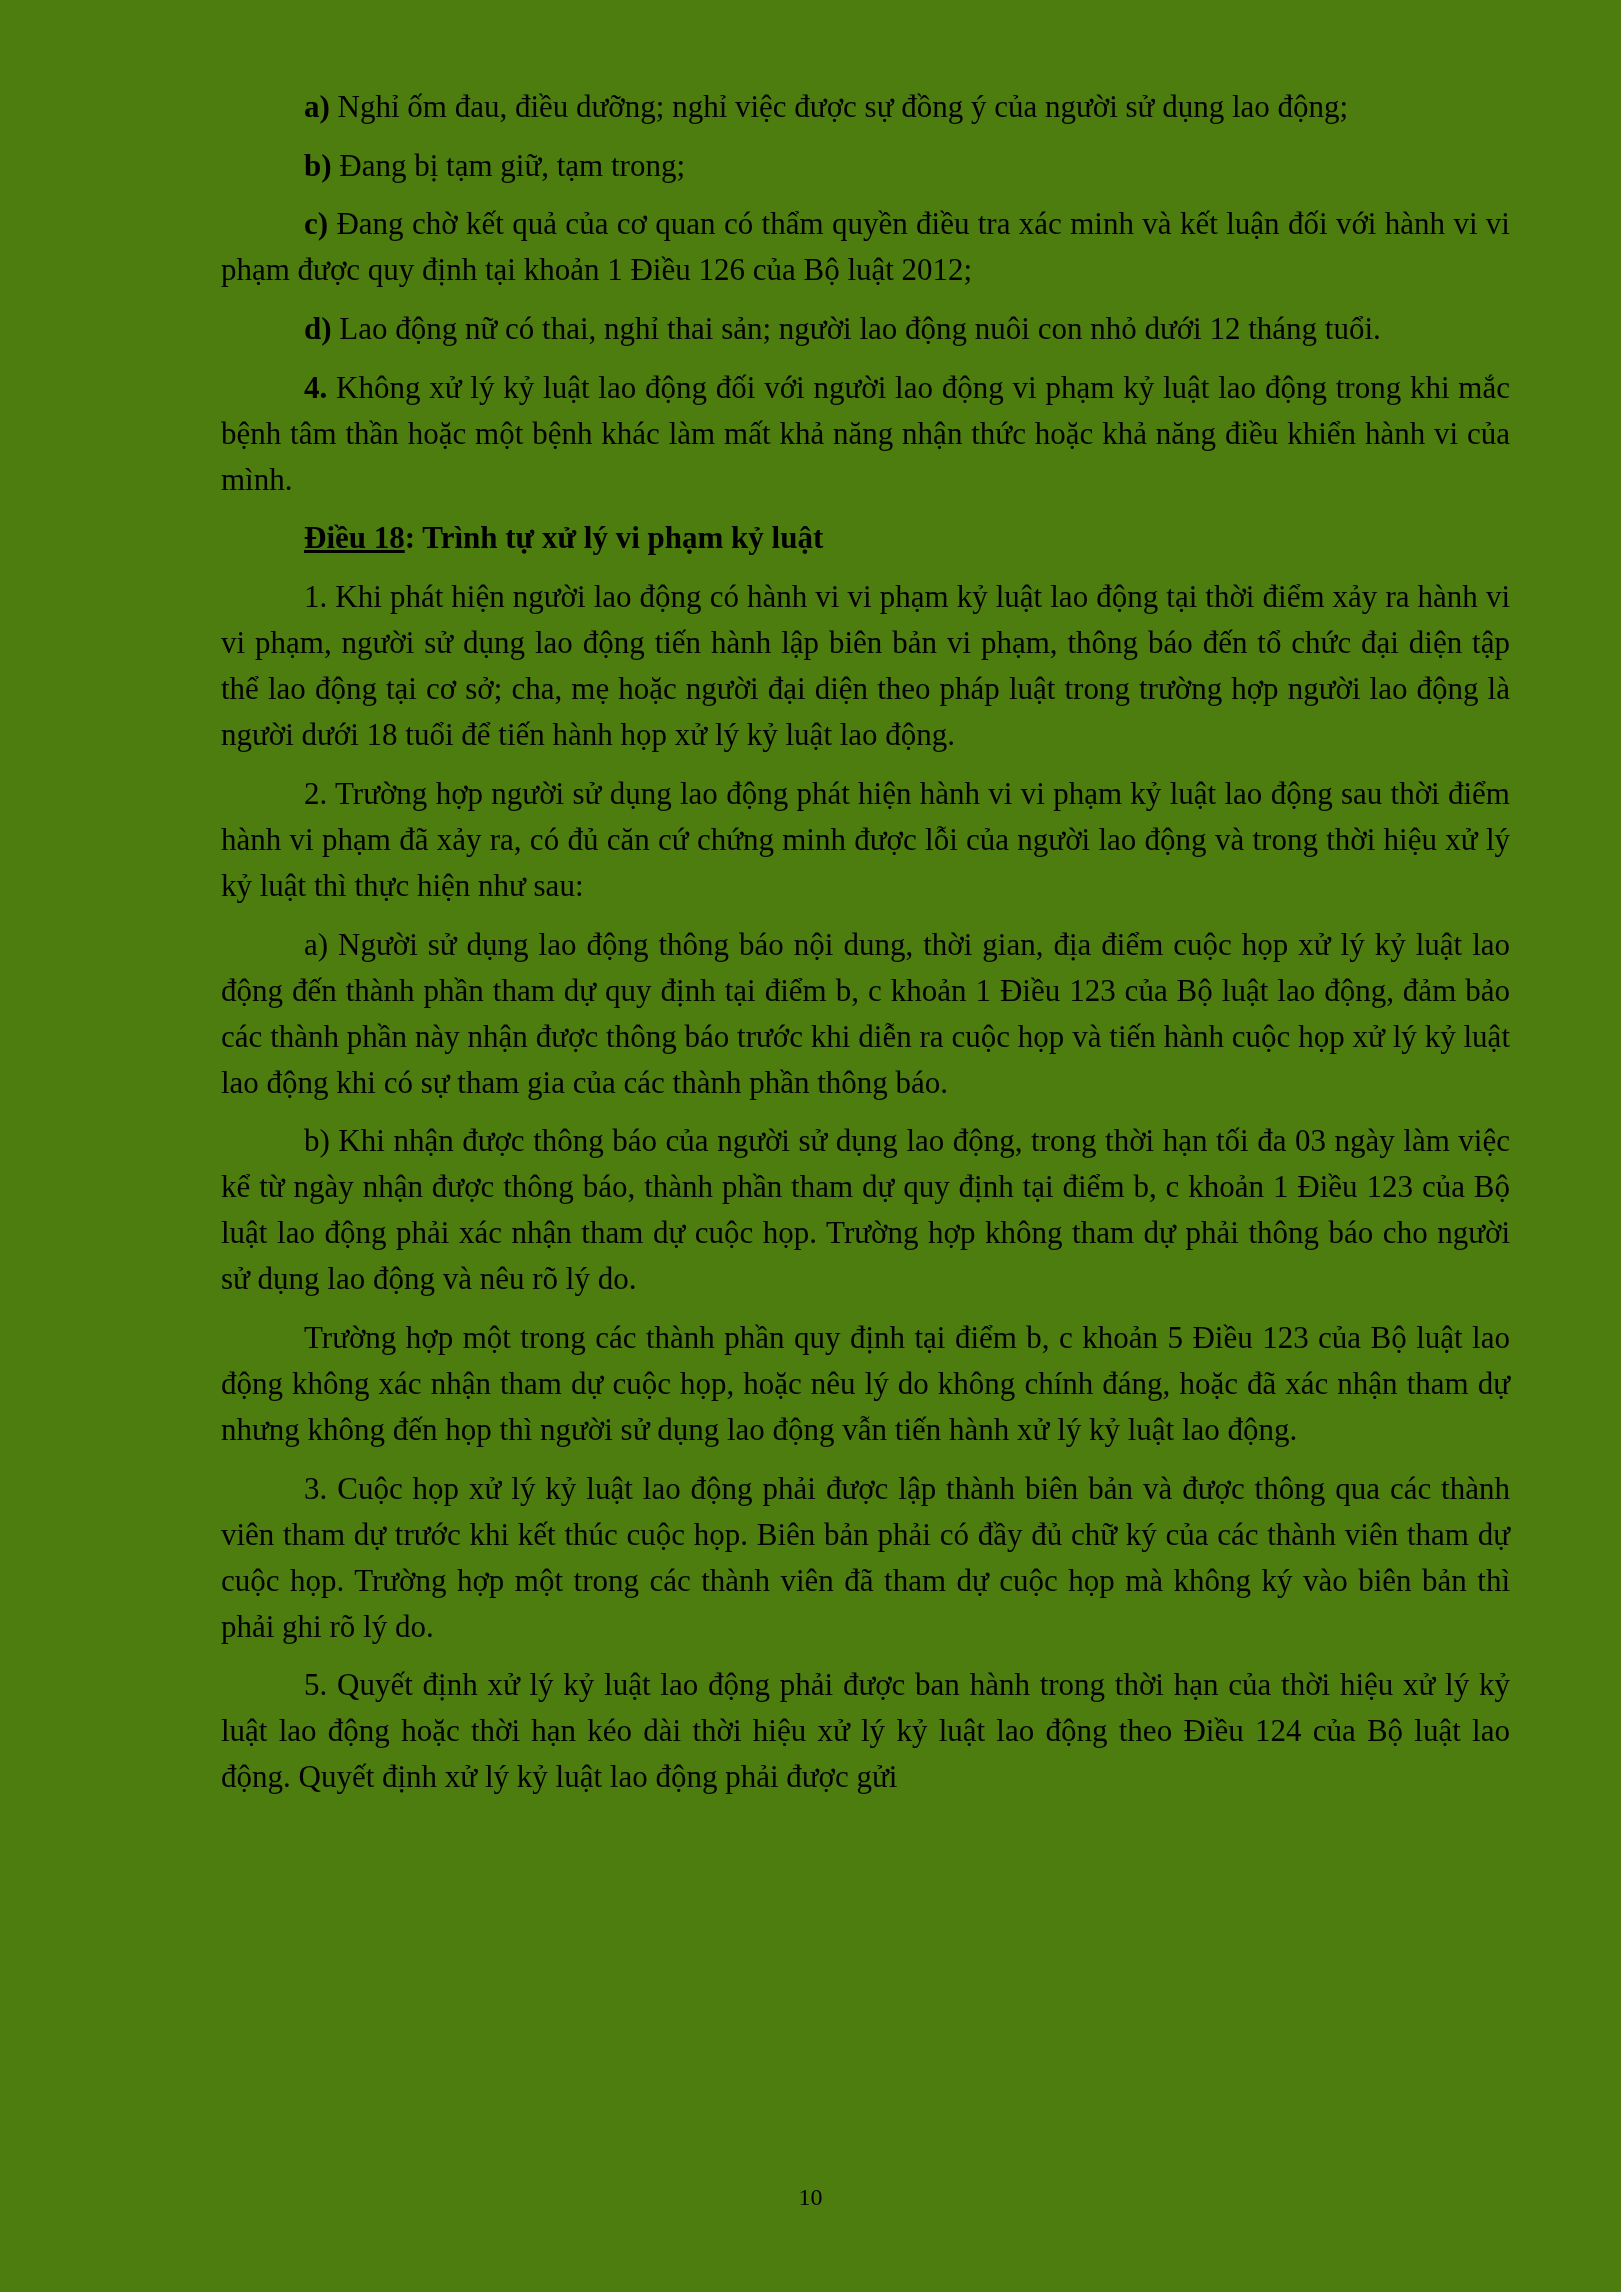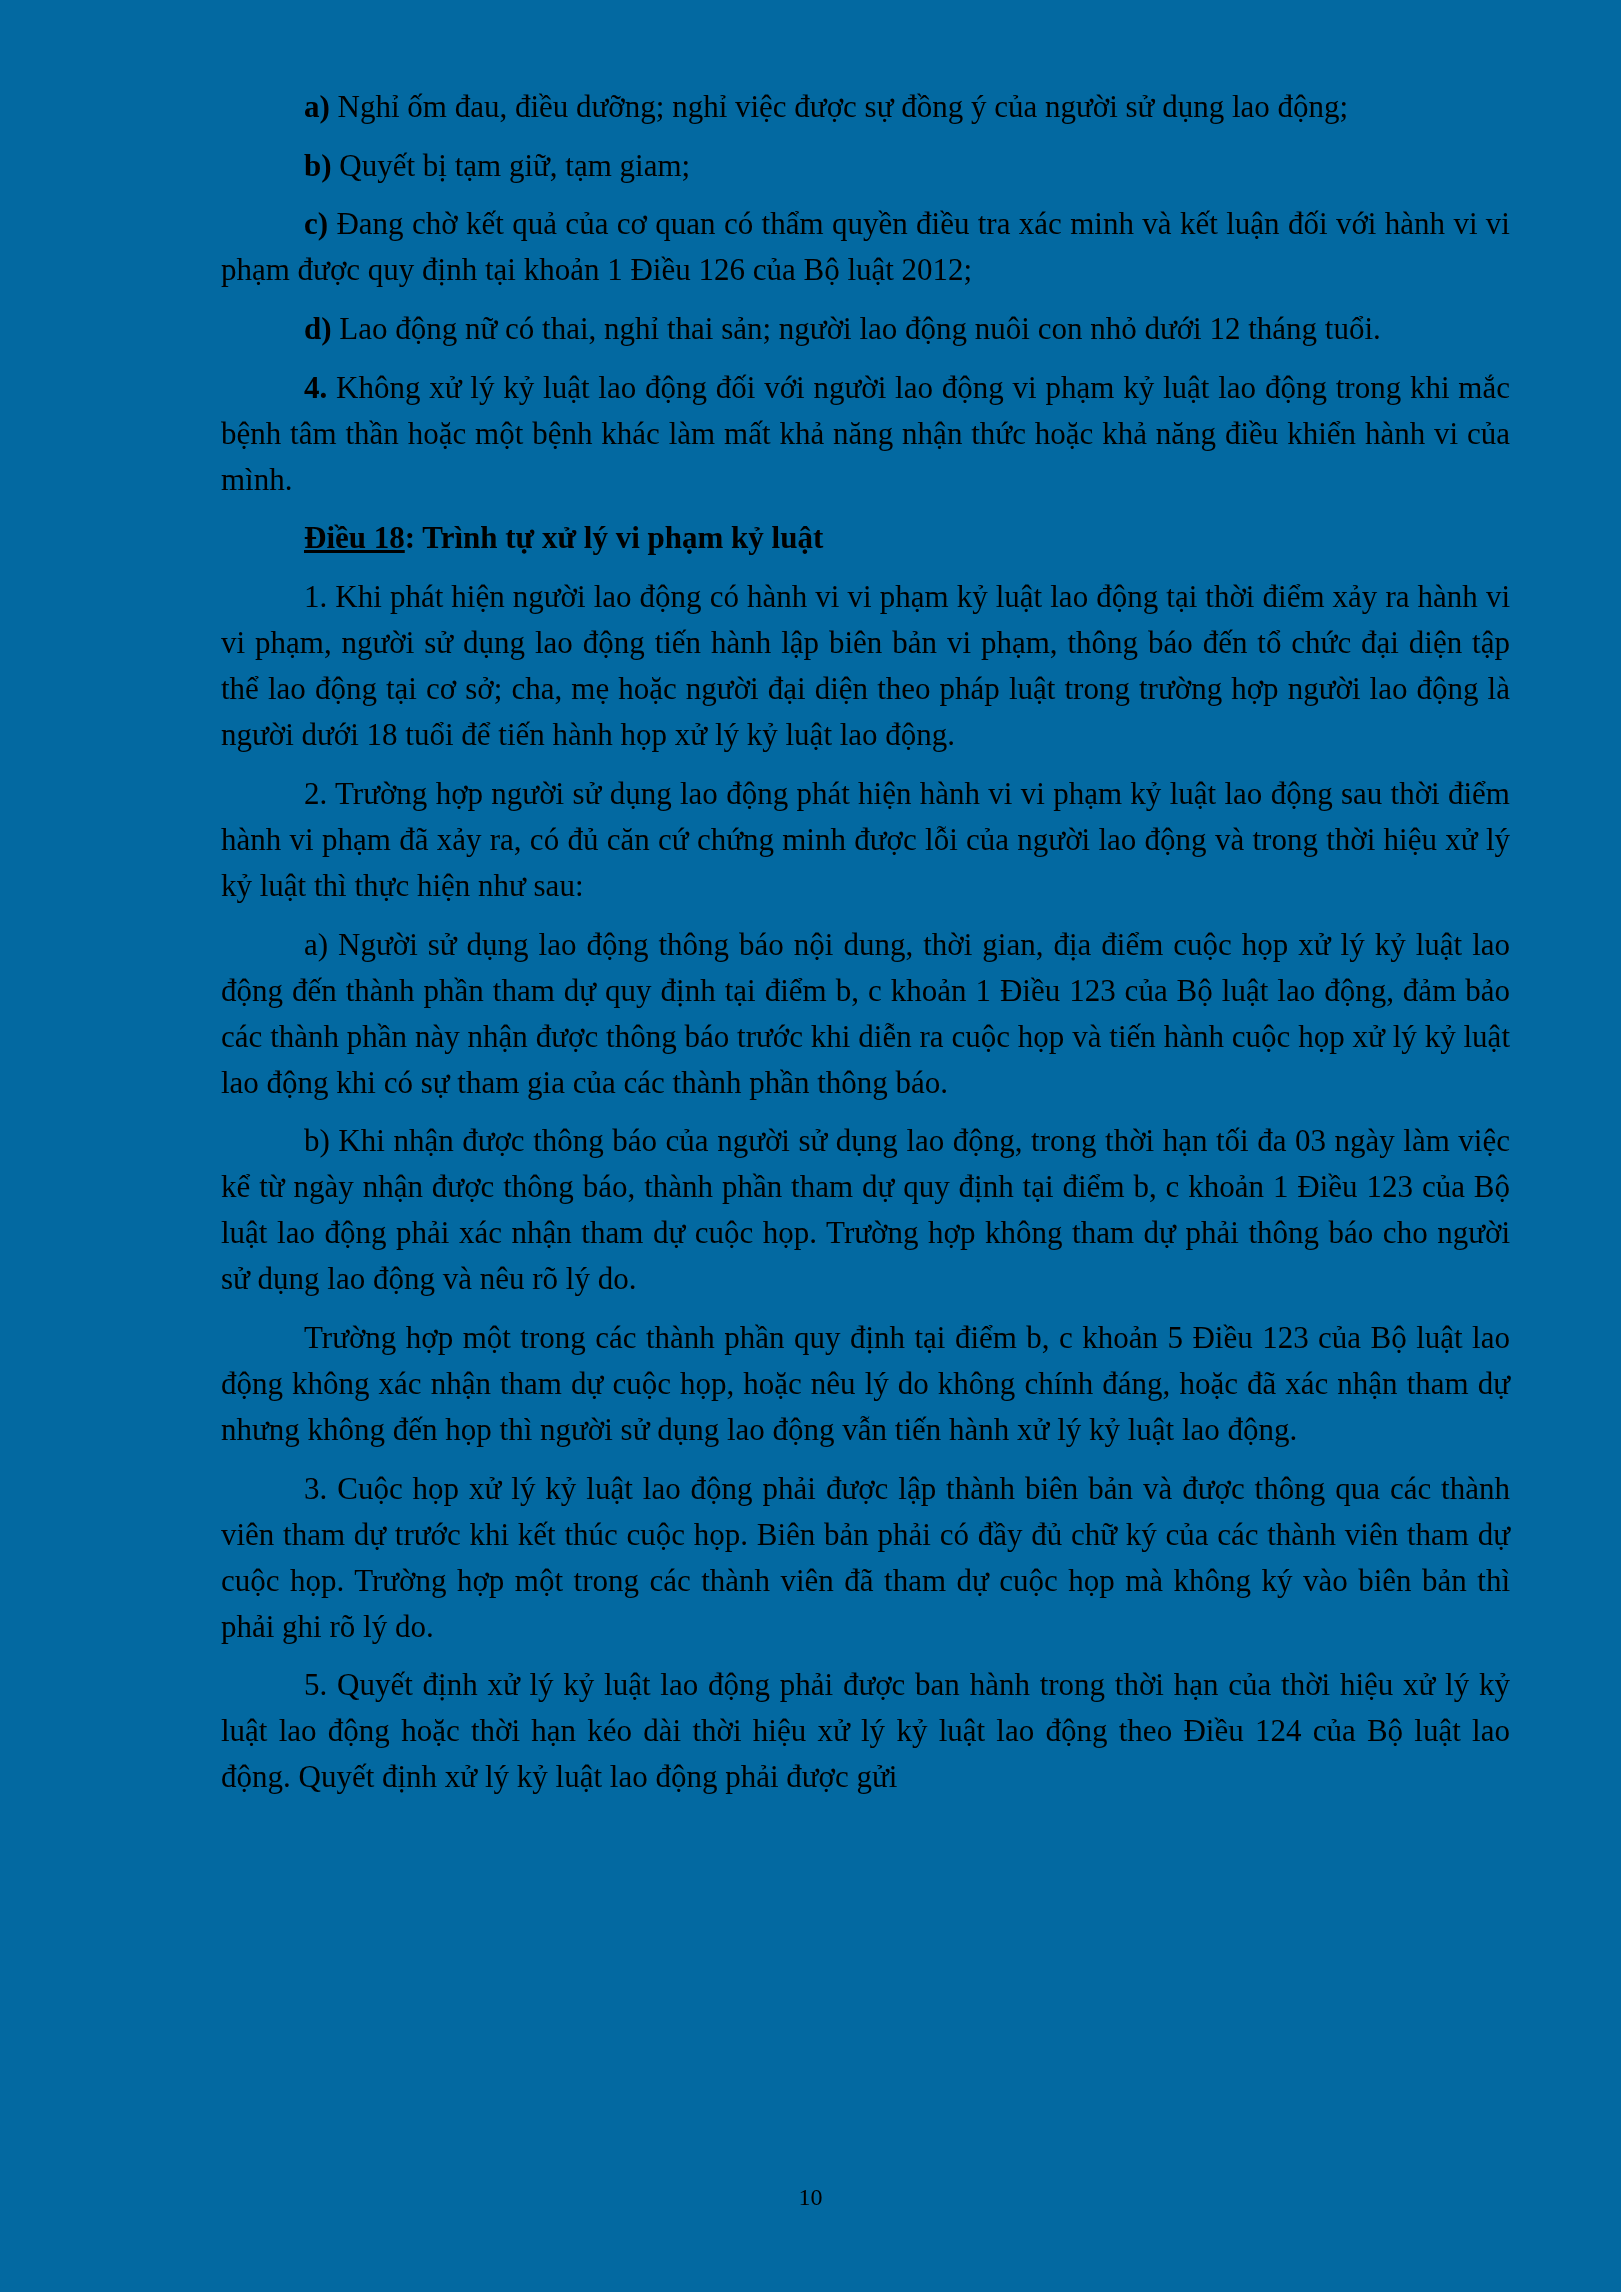--- a/index.html
+++ b/index.html
@@ -4,21 +4,21 @@
 <style>
   html, body {
     margin: 0;
     padding: 0;
     background: #ffffff;
   }
   .page {
     position: relative;
     width: 1621px;
     height: 2293px;
-    background: #0369a1;
+    background: #4d7c0f;
     color: #000000;
     font-family: "Liberation Serif", "DejaVu Serif", serif;
     overflow: hidden;
   }
   .content {
     position: absolute;
     left: 221px;
     top: 84px;
     width: 1289px;
   }
@@ -50,21 +50,21 @@
   }
 </style>
 </head>
 <body>
 
 <div class="page">
   <div class="content">
 
     <p class="para"><span class="marker">a)</span><span> Nghỉ ốm đau, điều dưỡng; nghỉ việc được sự đồng ý của người sử dụng lao động;</span></p>
 
-    <p class="para"><span class="marker">b)</span><span> Quyết bị tạm giữ, tạm giam;</span></p>
+    <p class="para"><span class="marker">b)</span><span> Đang bị tạm giữ, tạm trong;</span></p>
 
     <p class="para"><span class="marker">c)</span><span> Đang chờ kết quả của cơ quan có thẩm quyền điều tra xác minh và kết luận đối với hành vi vi phạm được quy định tại khoản 1 Điều 126 của Bộ luật 2012;</span></p>
 
     <p class="para"><span class="marker">d)</span><span> Lao động nữ có thai, nghỉ thai sản; người lao động nuôi con nhỏ dưới 12 tháng tuổi.</span></p>
 
     <p class="para"><span class="marker">4.</span><span> Không xử lý kỷ luật lao động đối với người lao động vi phạm kỷ luật lao động trong khi mắc bệnh tâm thần hoặc một bệnh khác làm mất khả năng nhận thức hoặc khả năng điều khiển hành vi của mình.</span></p>
 
     <p class="para heading"><span class="lead">Điều 18</span><span>: Trình tự xử lý vi phạm kỷ luật</span></p>
 
     <p class="para">1. Khi phát hiện người lao động có hành vi vi phạm kỷ luật lao động tại thời điểm xảy ra hành vi vi phạm, người sử dụng lao động tiến hành lập biên bản vi phạm, thông báo đến tổ chức đại diện tập thể lao động tại cơ sở; cha, mẹ hoặc người đại diện theo pháp luật trong trường hợp người lao động là người dưới 18 tuổi để tiến hành họp xử lý kỷ luật lao động.</p>

